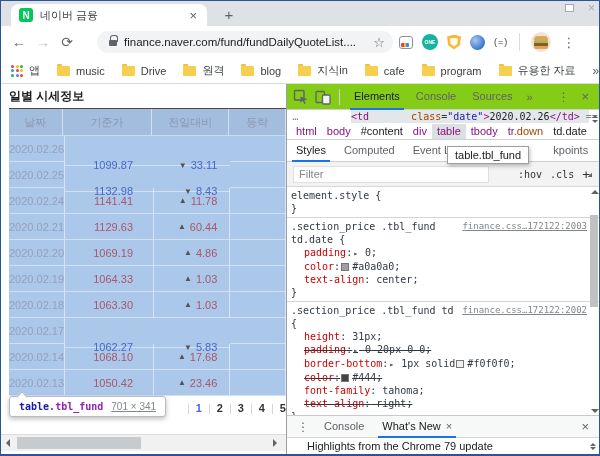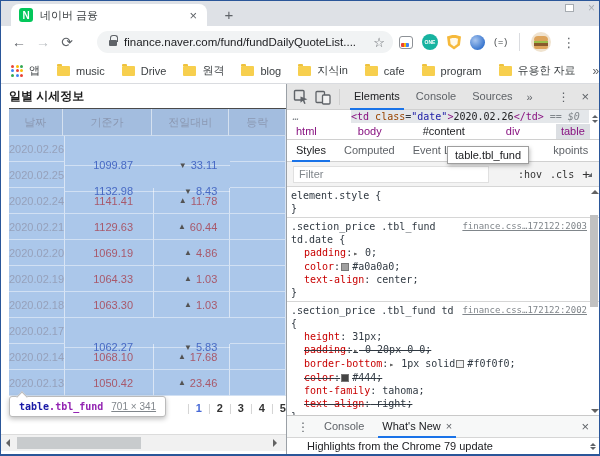--- a/index.html
+++ b/index.html
@@ -92,40 +92,40 @@
   .pager .pg{color:#333;} .pager .pg.cur{color:#4769d6;}
   
   .hscroll{position:absolute;left:0;right:0;top:350px;height:17px;background:#f1f1f1;border-top:1px solid #dcdcdc;}
   .hs-arrow{position:absolute;top:4px;width:0;height:0;border:4px solid transparent;}
   .hs-left{left:5px;border-right-color:#636363;border-left:none;}
   .hs-right{right:9px;border-left-color:#636363;border-right:none;}
   .hs-thumb{position:absolute;left:16px;top:2px;width:124px;height:12px;background:#c8cbcd;}
   
   .devtools{position:absolute;left:285px;top:0;width:315px;bottom:0;background:#fff;border-left:1px solid #9aa0a6;
        font-size:11px;color:#5f6368;}
-  .dt-toolbar{height:26px;background:#e5e5e5;border-bottom:1px solid #d0d0d0;display:flex;align-items:center;padding:0 6px;}
+  .dt-toolbar{height:26px;background:#84cc16;border-bottom:1px solid #d0d0d0;display:flex;align-items:center;padding:0 6px;}
   .dt-icon{width:16px;height:16px;margin-right:6px;flex:none;}
   .dt-sep{width:1px;height:16px;background:#d0d0d0;margin:0 6px 0 2px;}
   .dt-tab{padding:0 8px;height:26px;line-height:25px;color:#5f6368;position:relative;}
   .dt-tab.active{color:#202124;}
   .dt-tab.active::after{content:"";position:absolute;left:4px;right:4px;bottom:0;height:2px;background:#1a73e8;}
   .dt-more{padding:0 6px;} .dt-menu{margin-left:auto;padding:0 6px;font-size:12px;}
   .dt-close{padding:0 6px;font-size:13px;}
   .elemline{height:14px;position:relative;font-family:"DejaVu Sans Mono",monospace;font-size:10px;white-space:nowrap;}
   .elemline .selbg{position:absolute;left:64px;right:12px;top:0;bottom:1px;background:#e4e7ea;}
   .elemline .txt{position:absolute;left:6px;top:1px;}
   .elemline .mk{margin-left:52px;}
-  .tok-tag{color:#881280;} .tok-attr{color:#994500;} .tok-val{color:#1a1aa6;} .tok-txt{color:#202124;}
+  .tok-tag{color:#881280;} .tok-attr{color:#994500;padding-left:36px;} .tok-val{color:#1a1aa6;} .tok-txt{color:#202124;}
   .tok-dim{color:#80868b;font-style:italic;}
   .spin{position:absolute;right:2px;top:2px;width:8px;}
   .spin::before,.spin::after{content:"";display:block;width:0;height:0;border:3.5px solid transparent;margin:0 auto;}
   .spin::before{border-bottom-color:#5f6368;margin-bottom:2px;}
   .spin::after{border-top-color:#5f6368;}
   .crumbs{height:16px;border-bottom:1px solid #d0d0d0;display:flex;align-items:center;padding:0 4px;
-       font-size:11px;white-space:nowrap;overflow:hidden;gap:31px;}
+       font-size:11px;white-space:nowrap;overflow:hidden;}
   .crumb{padding:0 5px;height:16px;line-height:15px;}
   .crumb.hov{background:#dcdfe3;}
   .p-tag{color:#881280;} .p-id{color:#202124;} .p-cls{color:#994500;} .p-sel{color:#202124;}
   .sidetabs{height:22px;border-bottom:1px solid #d0d0d0;display:flex;align-items:center;position:relative;background:#fff;}
   .stab{padding:0 9px;height:22px;line-height:21px;color:#5f6368;position:relative;white-space:nowrap;}
   .stab.active{color:#202124;}
   .stab.active::after{content:"";position:absolute;left:5px;right:5px;bottom:0;height:2px;background:#1a73e8;}
   .crumbtip{position:absolute;left:160px;top:6px;background:#fff;border:1px solid #9e9e9e;
        box-shadow:1px 2px 4px rgba(0,0,0,.25);padding:2px 7px;font-size:11px;color:#202124;z-index:6;white-space:nowrap;}
   .filterrow{height:25px;background:#f3f3f3;border-bottom:1px solid #d6d6d6;display:flex;align-items:center;padding:0 6px;gap:8px;}

